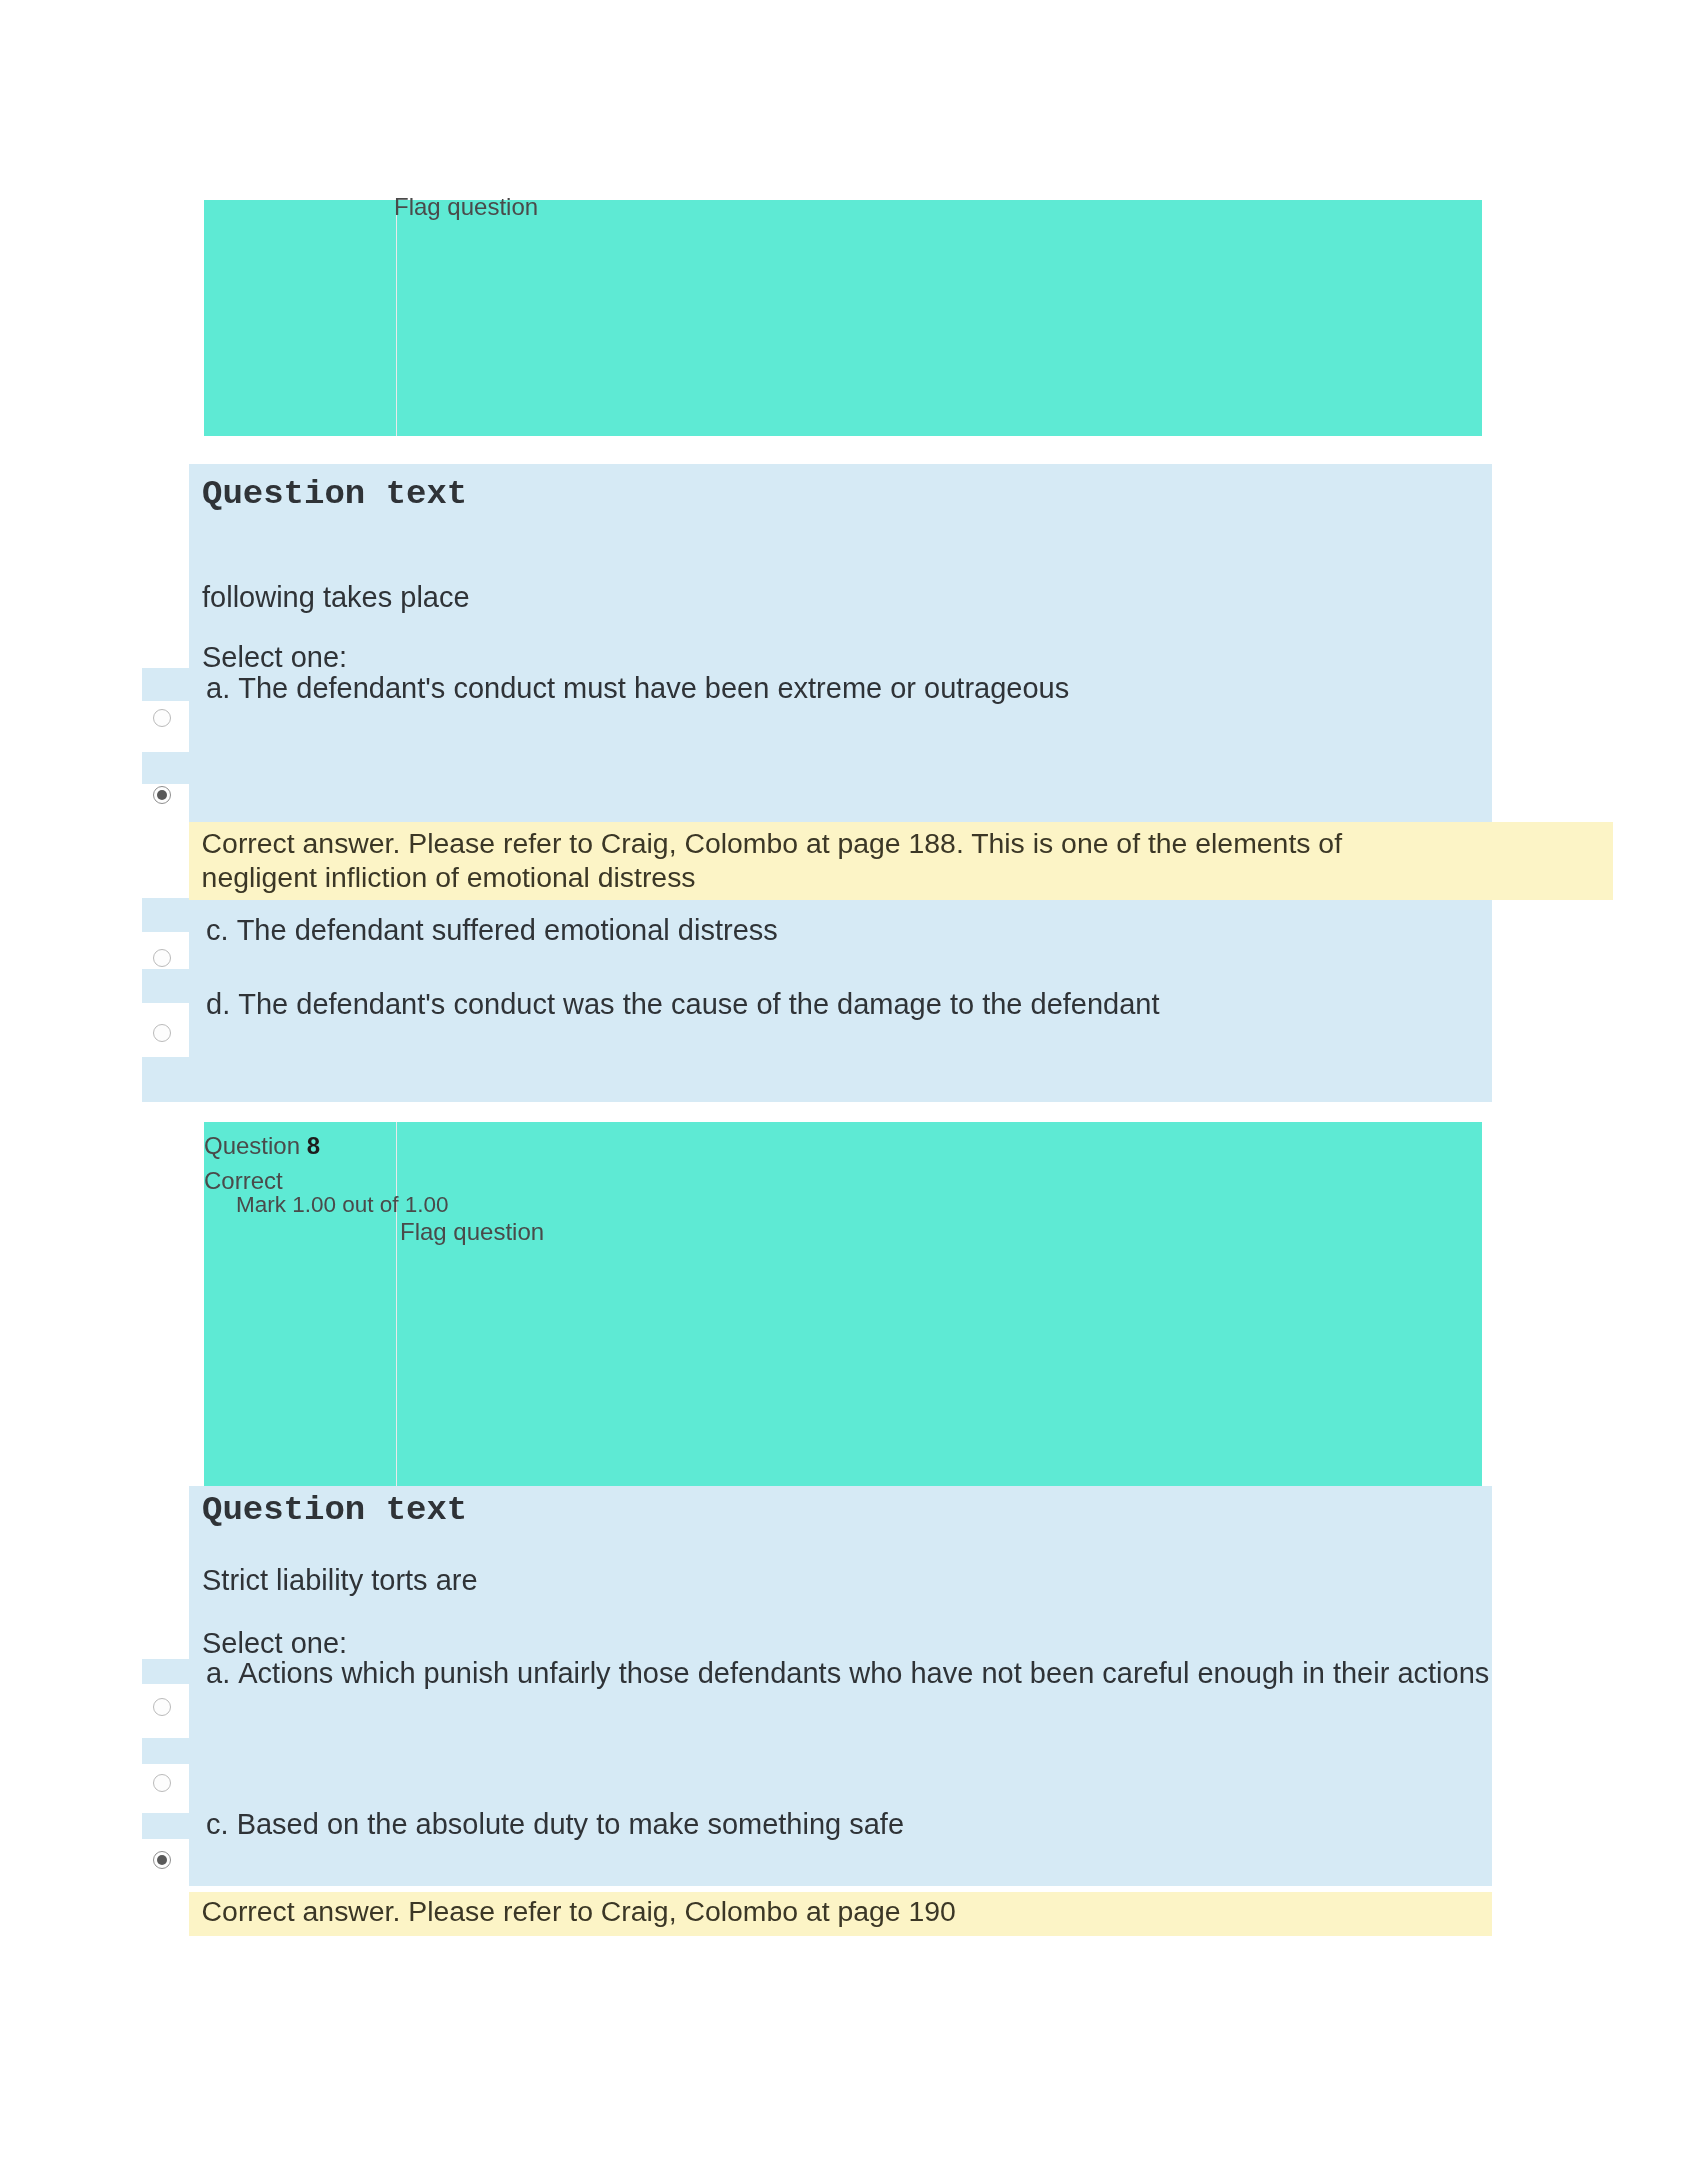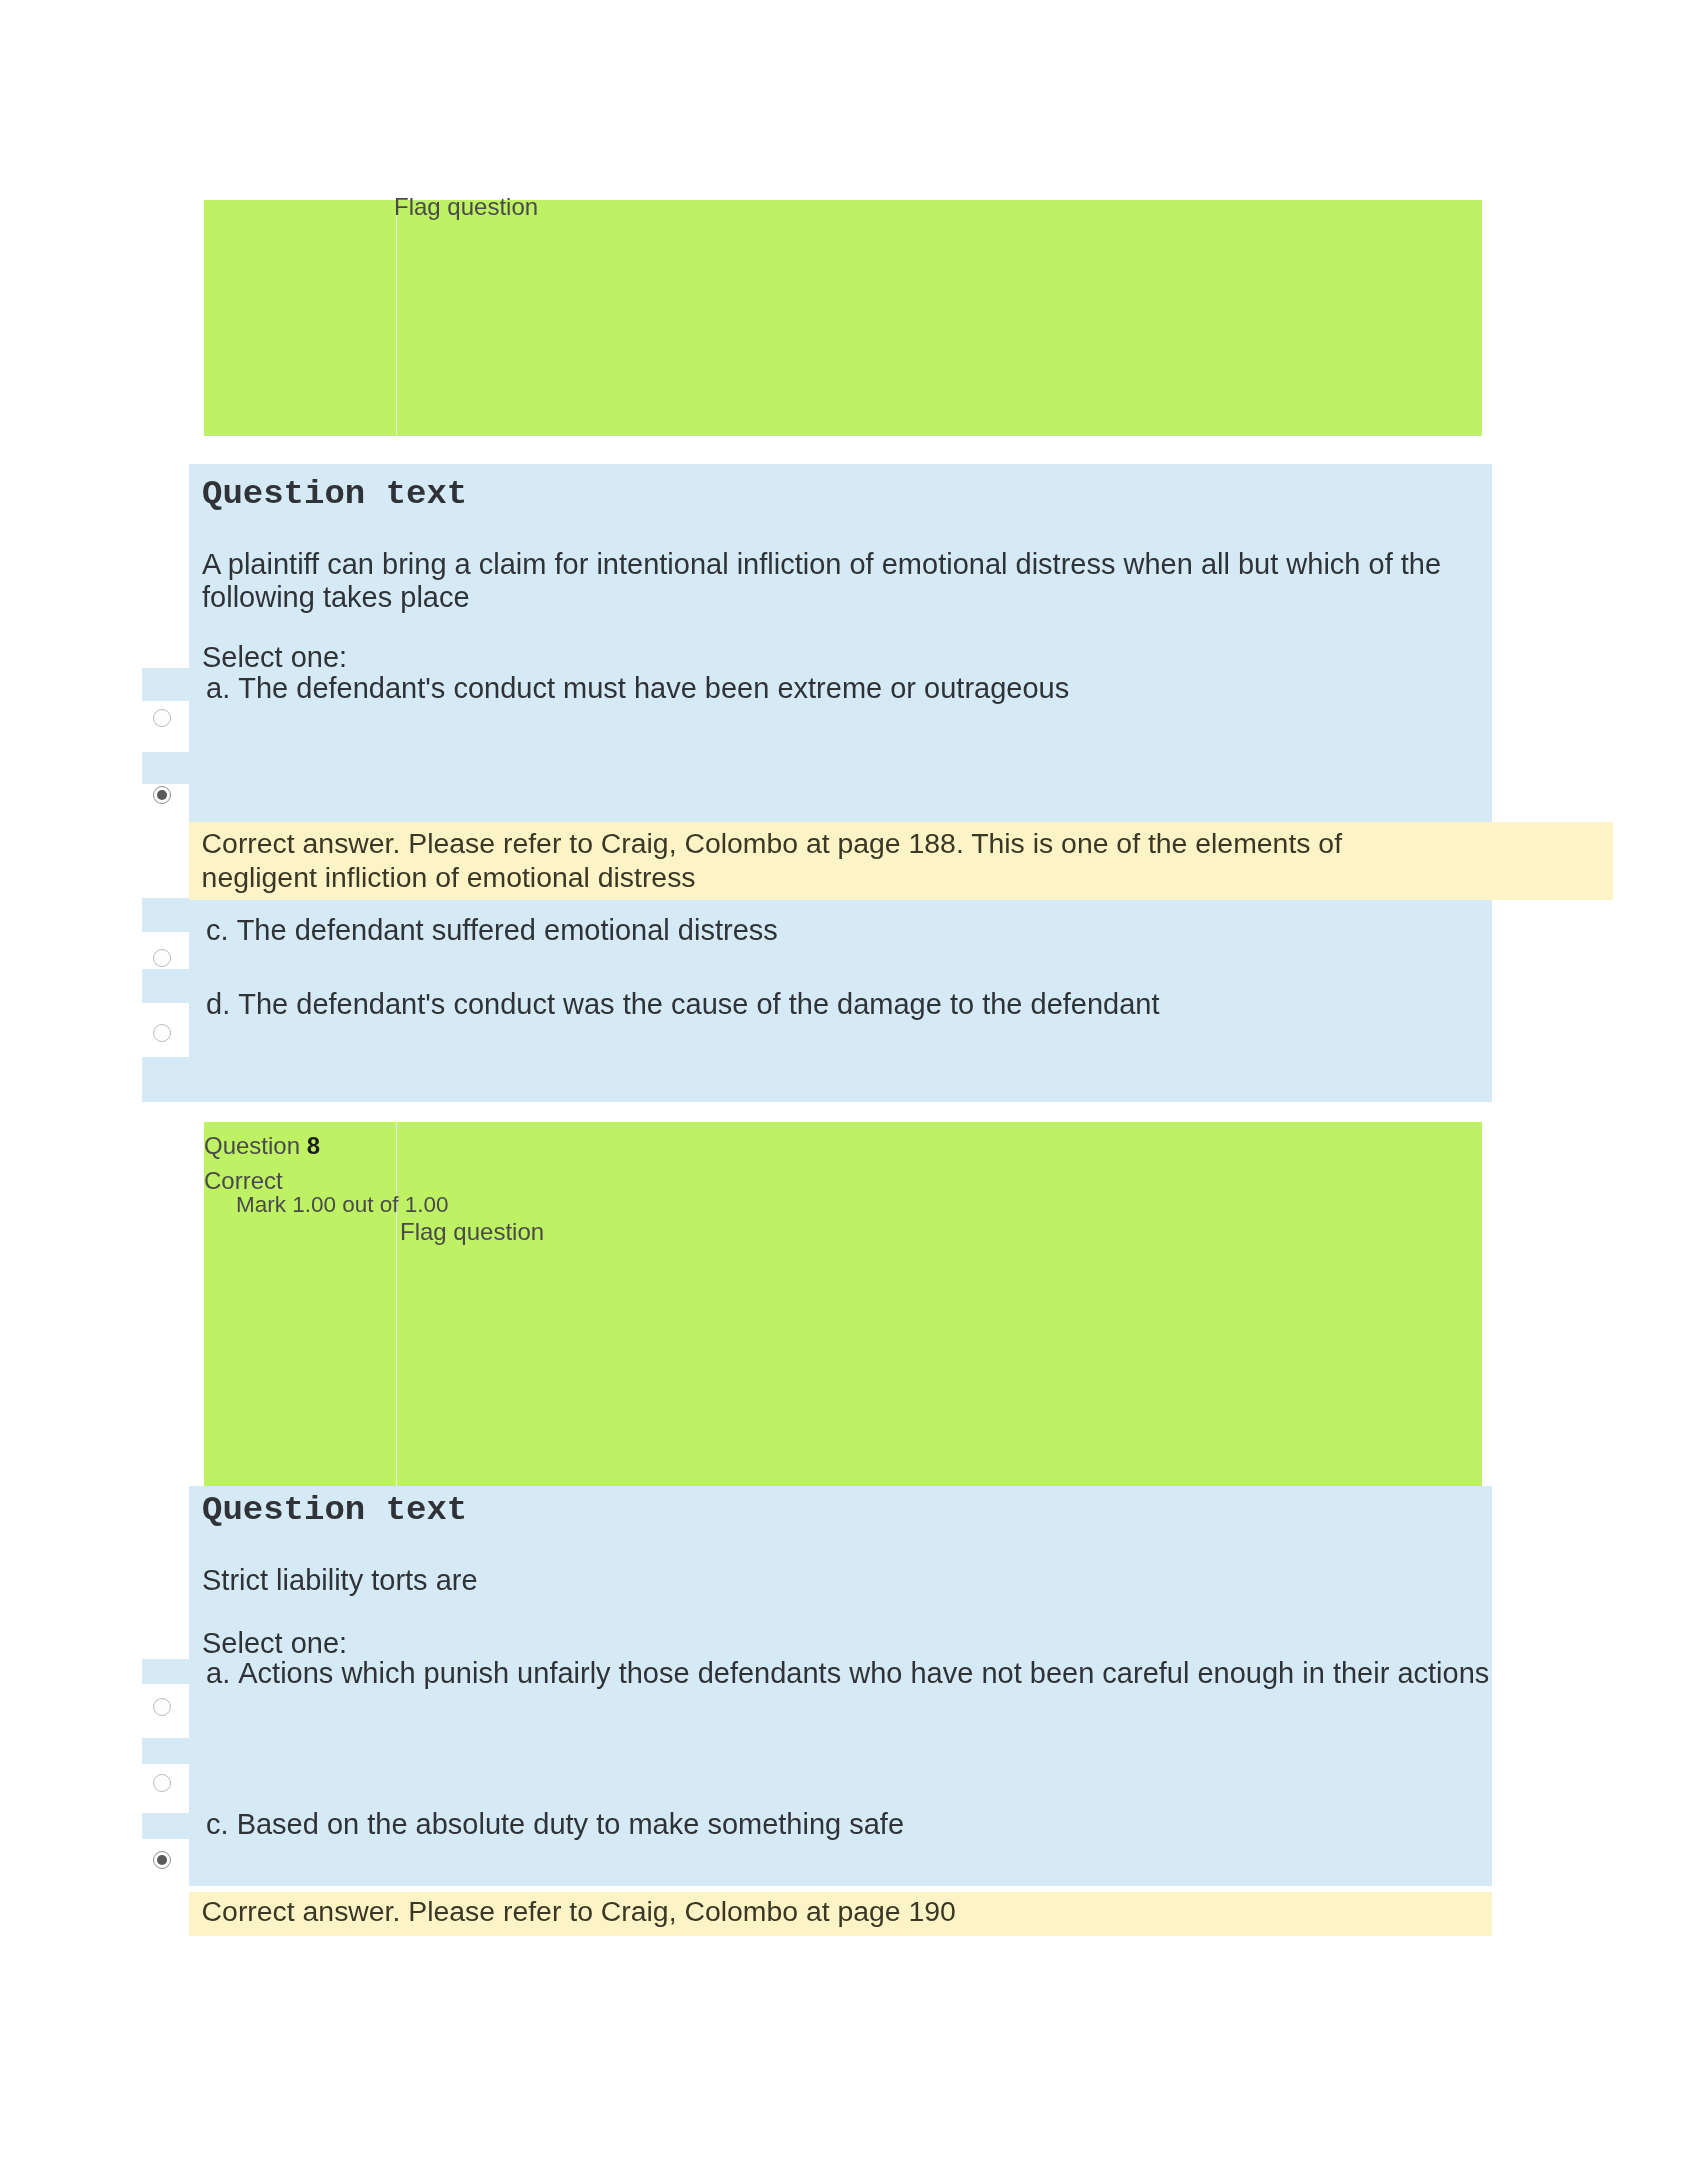--- a/index.html
+++ b/index.html
@@ -1,21 +1,21 @@
 <!DOCTYPE html>
 <html style="font-size:10.6px"><head>
 <meta charset="utf-8">
 <style>
   html,body{margin:0;padding:0;background:#fff;}
   body{width:1687px;height:2183px;overflow:hidden;
        font-family:"Liberation Sans",sans-serif;color:#2f3337;}
   .page{position:relative;width:1687px;height:2183px;background:#fff;}
 
   
-  .infobox{position:absolute;background:#bef264;box-sizing:border-box;}
+  .infobox{position:absolute;background:#5eead4;box-sizing:border-box;}
   .infobox .leftcol{position:absolute;left:0;top:0;bottom:0;width:192px;
                     border-right:0.7px solid #e8e9ea;}
   .qno{position:absolute;font-size:24px;color:#4a4a4a;white-space:nowrap;}
   .qno span:last-child{font-weight:bold;color:#1d1d1d;}
   .qstate{position:absolute;font-size:24px;color:#4a4a4a;white-space:nowrap;}
   .qmark{position:absolute;font-size:22.5px;color:#4a4a4a;white-space:nowrap;margin-left:32px;}
   .flagbtn{position:absolute;font-size:24px;color:#4a4a4a;white-space:nowrap;}
 
   
   .bluerect{position:absolute;background:#d6eaf5;}
@@ -49,21 +49,20 @@
 
   <div class="bluerect" style="left:142px;top:668px;width:47px;height:33px;"></div>
   <div class="bluerect" style="left:142px;top:752px;width:47px;height:32px;"></div>
   <div class="bluerect" style="left:142px;top:898px;width:47px;height:34px;"></div>
   <div class="bluerect" style="left:142px;top:969px;width:47px;height:34px;"></div>
   <div class="bluerect" style="left:142px;top:1057px;width:47px;height:45px;"></div>
 
   <div class="whiterect" style="left:142px;top:784px;width:47px;height:114px;"></div>
 
   <div class="qlabel" style="left:202px;top:475px;">Question text</div>
-  <div class="qtext" style="left:202px;top:548px;">A plaintiff can bring a claim for intentional infliction of emotional distress when all but which of the</div>
   <div class="qtext" style="left:202px;top:581px;">following takes place</div>
   <div class="selectone" style="left:202px;top:641px;">Select one:</div>
 
   <div class="answer" style="left:206px;top:672px;">
     <span>a.</span>&nbsp;<span>The defendant's conduct must have been extreme or outrageous</span>
   </div>
   <div class="radio" style="left:153px;top:709px;"></div>
 
   <div class="radio on" style="left:153px;top:786px;"></div>
 

